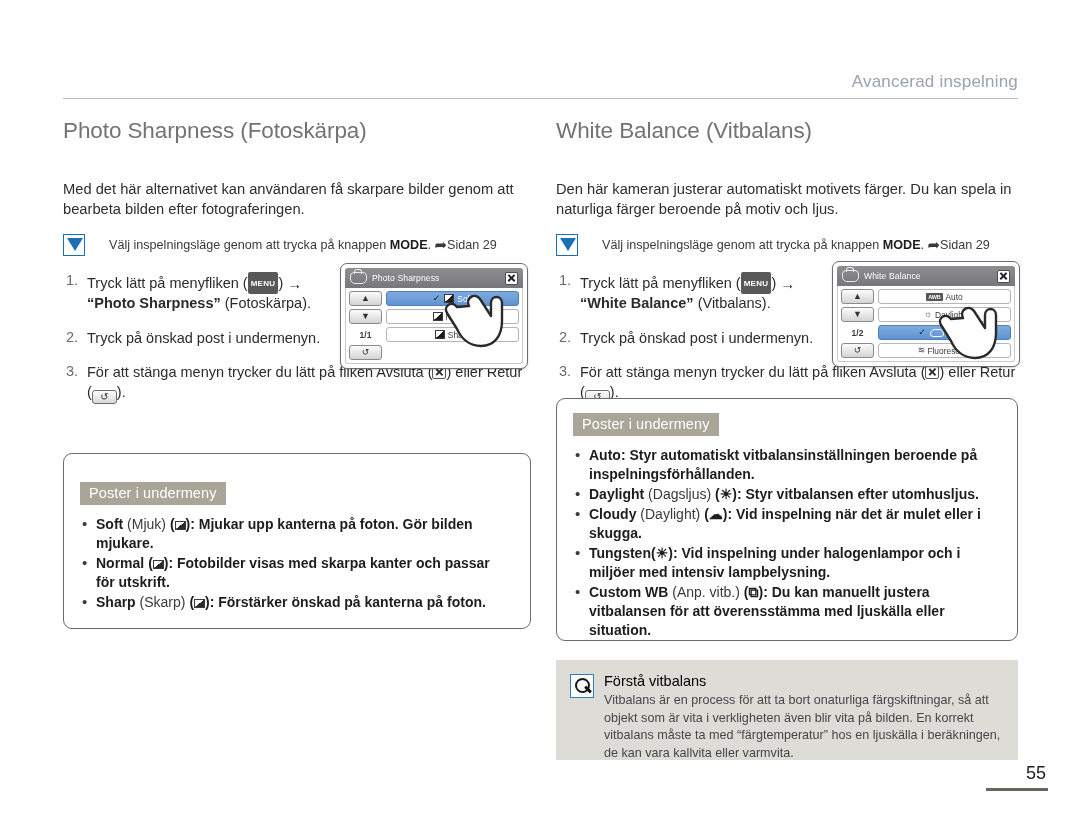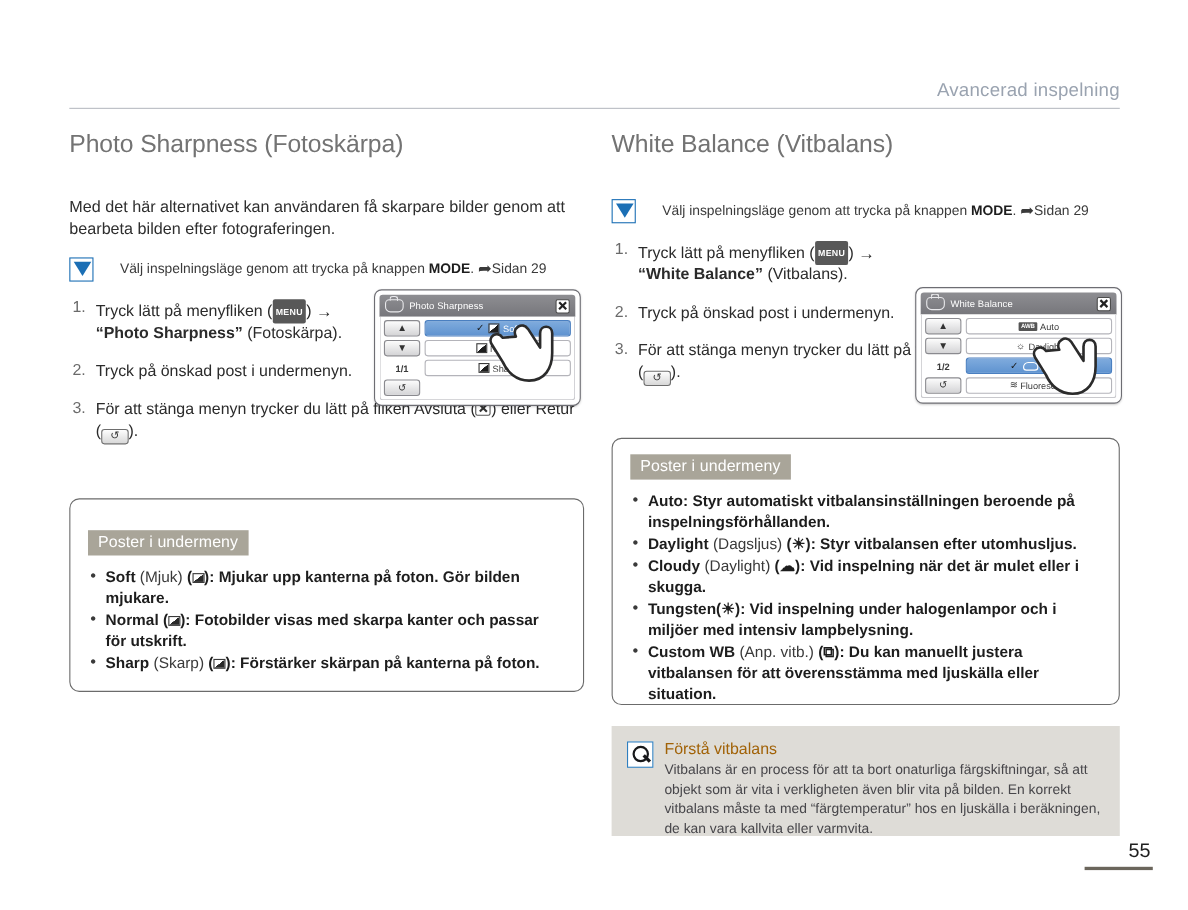--- a/index.html
+++ b/index.html
@@ -393,21 +393,21 @@
   }
   .tip-icon::after {
     content: "";
     position: absolute;
     left: 13px; top: 13px;
     width: 8px; height: 3px;
     background: #17181a;
     transform: rotate(45deg);
   }
   .tip-title {
-    color: #a16207;
+    color: #000000;
     font-size: 14.5px;
     margin-bottom: 3px;
   }
   .tip-text {
     font-size: 12.6px;
     line-height: 17.5px;
     color: #47464a;
   }
 
   
@@ -505,26 +505,27 @@
   <svg class="hand" width="78" height="70" viewBox="0 0 78 70" style="left:98px; top:24px;">
     <path d="M30 18 C26 10, 36 4, 41 11 L52 28 L52 15 C52 7, 63 7, 63 15 L63 33 C63 47, 56 58, 42 58 C30 58, 22 50, 18 41 L8 25 C4 18, 13 12, 18 19 Z" fill="#ffffff" stroke="#2b2b2b" stroke-width="2.4" stroke-linejoin="round"></path>
   </svg>
 </div>
 
 <div class="info-box" style="left:63px; top:453px; width:468px; height:176px;">
   <span class="box-label">Poster i undermeny</span>
   <ul class="bullets">
     <li><b>Soft</b><span> (Mjuk) </span><b class="g-sym">(<span class="g-sharp"></span>)</b><b>: Mjukar upp kanterna på foton. Gör bilden mjukare.</b></li>
     <li><b>Normal</b><span> </span><b class="g-sym">(<span class="g-sharp"></span>)</b><b>: Fotobilder visas med skarpa kanter och passar för utskrift.</b></li>
-    <li><b>Sharp</b><span> (Skarp) </span><b class="g-sym">(<span class="g-sharp"></span>)</b><b>: Förstärker skärpan på kanterna på foton.</b></li>
+    <li><b>Sharp</b><span> (Skarp) </span><b class="g-sym">(<span class="g-sharp"></span>)</b><b>: Förstärker önskad på kanterna på foton.</b></li>
   </ul>
 </div>
 
 <div class="col col-right">
   <h1 class="section-title">White Balance (Vitbalans)</h1>
+  <p class="intro">Den här kameran justerar automatiskt motivets färger. Du kan spela in naturliga färger beroende på motiv och ljus.</p>
 
   <div class="mode-note">
     <span class="vicon"></span>
     <div class="mode-note-text">
       <span>Välj inspelningsläge genom att trycka på knappen </span><b>MODE</b><span>. </span><span class="arrow-r">➦</span><span>Sidan 29</span>
     </div>
   </div>
 
   <div class="steps">
     <div class="step">

